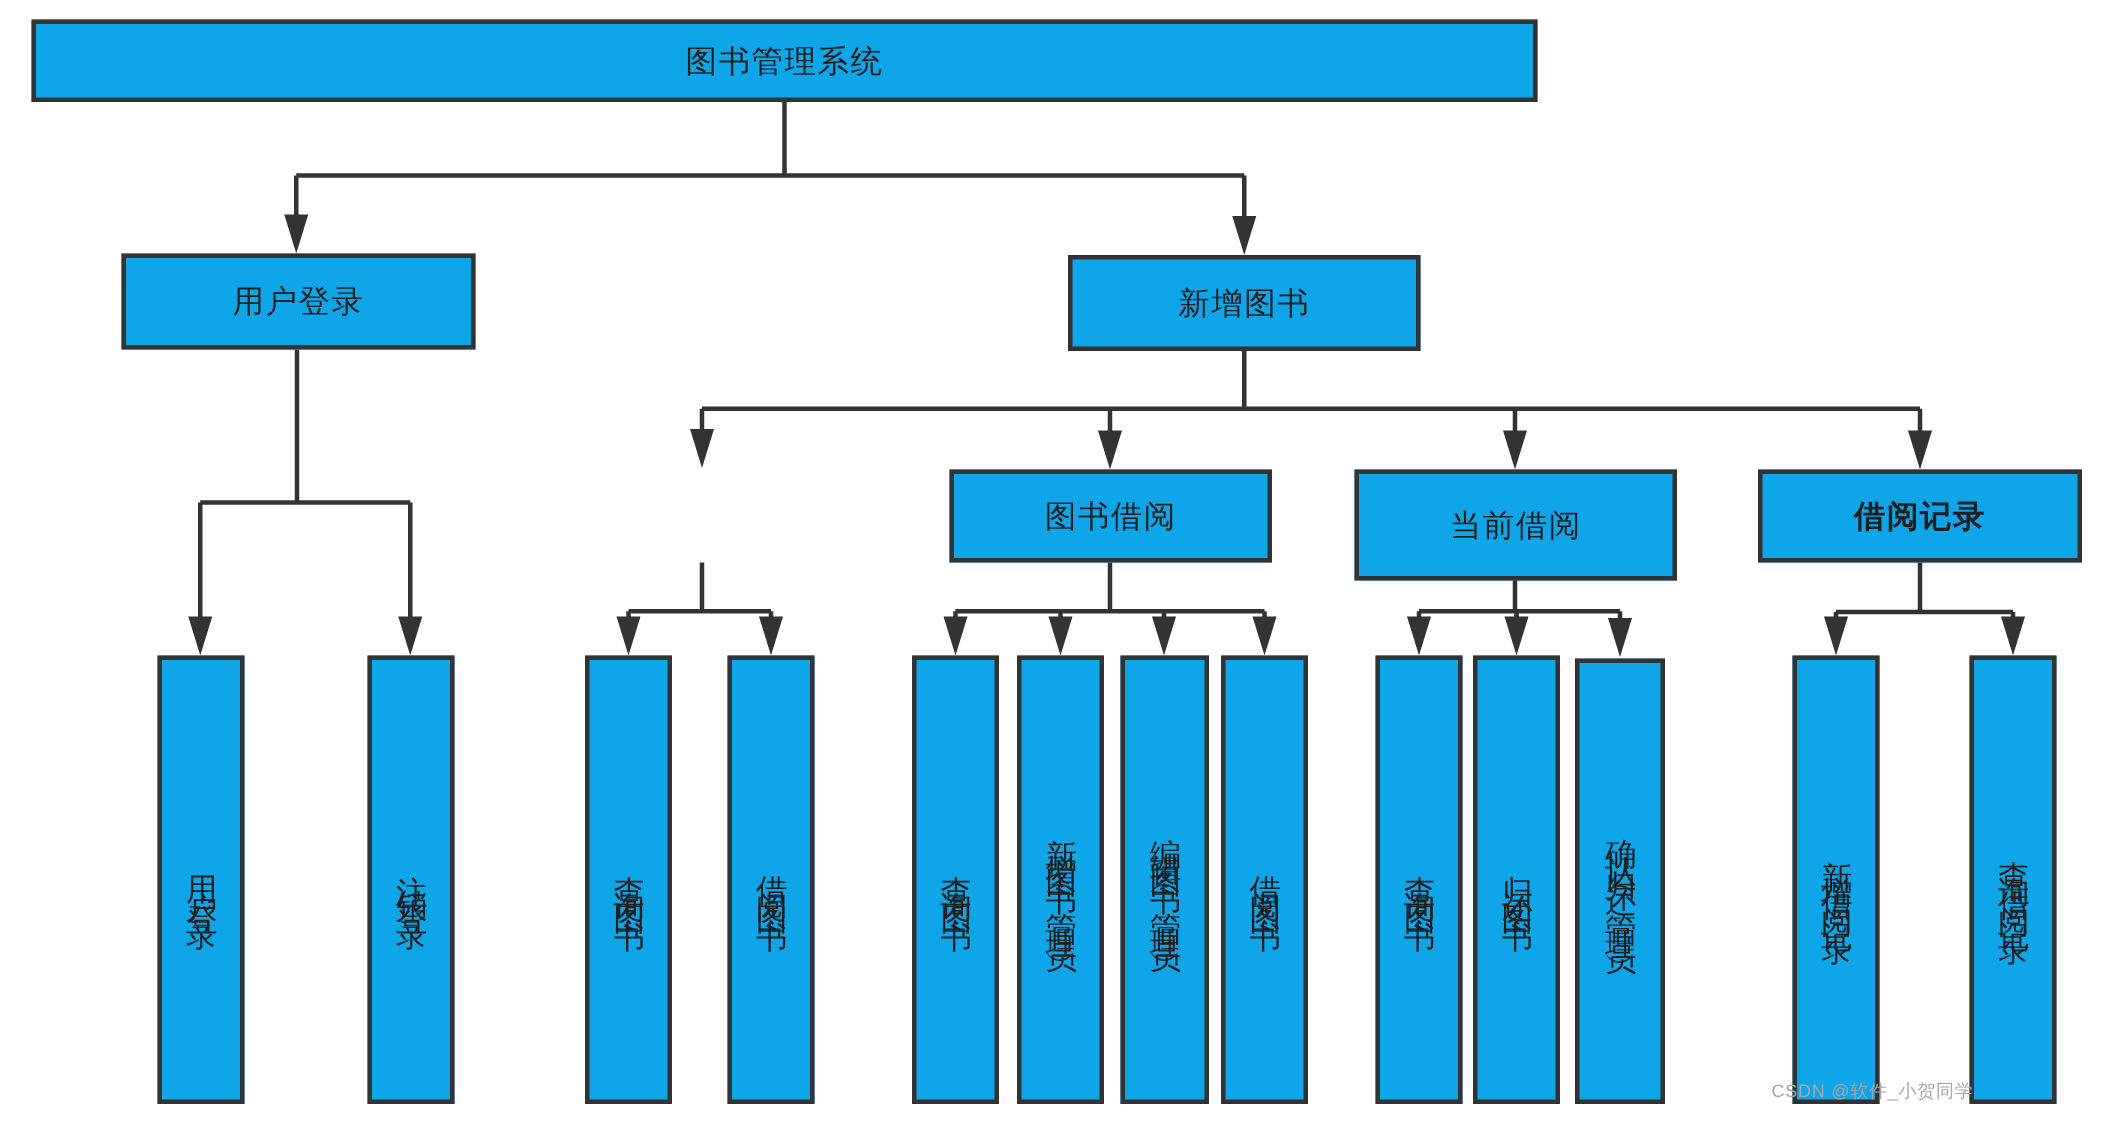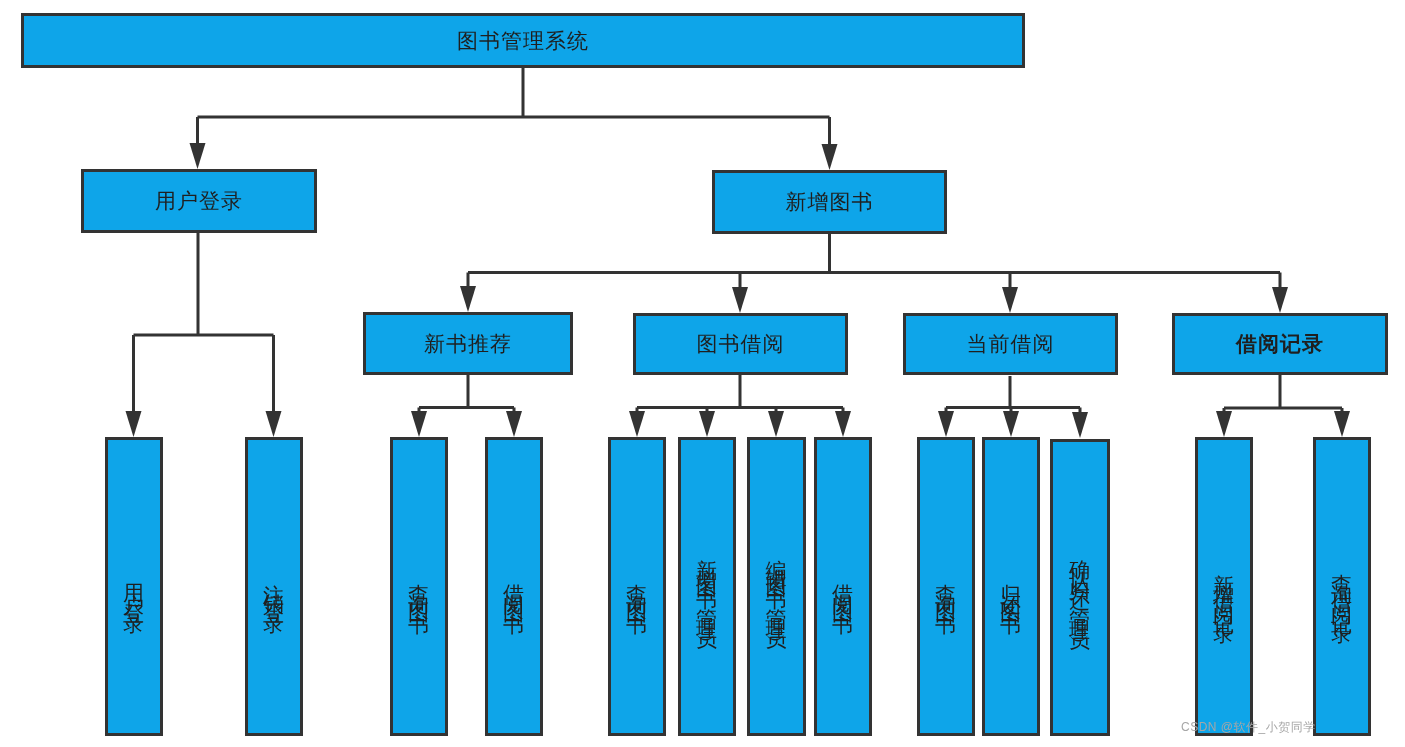--- a/index.html
+++ b/index.html
@@ -100,27 +100,24 @@
     <span>图书管理系统</span>
   </div>
 
   <div class="node hlabel" style="left:81px; top:169px; width:236px; height:64px;">
     <span>用户登录</span>
   </div>
   <div class="node hlabel" style="left:712px; top:170px; width:235px; height:64px;">
     <span>新增图书</span>
   </div>
 
-  <div class="node hlabel" style="left:363px; top:312px; width:210px; height:63px;">
-    <span>新书推荐</span>
-  </div>
   <div class="node hlabel" style="left:633px; top:313px; width:215px; height:62px;">
     <span>图书借阅</span>
   </div>
-  <div class="node hlabel" style="left:903px; top:313px; width:215px; height:62px;">
+  <div class="node hlabel" style="left:903px; top:313px; width:215px; height:74px;">
     <span>当前借阅</span>
   </div>
   <div class="node hlabel" style="left:1172px; top:313px; width:216px; height:62px;font-weight:bold;">
     <span>借阅记录</span>
   </div>
 
   <div class="node leaf" style="left:105px; top:437px; width:58px; height:299px;">
     <span class="vtext">用户登录</span>
   </div>
   <div class="node leaf" style="left:245px; top:437px; width:58px; height:299px;">

